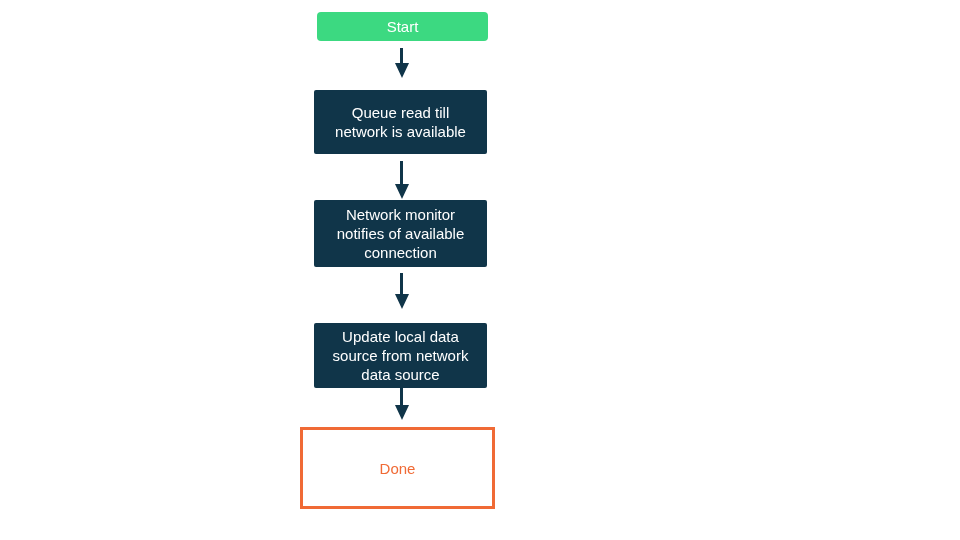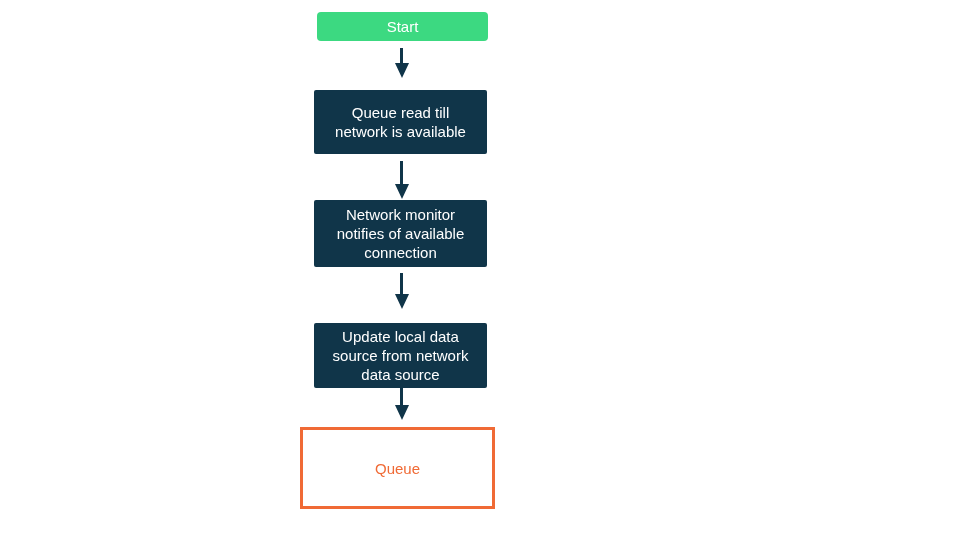--- a/index.html
+++ b/index.html
@@ -116,16 +116,16 @@
 source from network
 data source</span>
   </div>
 
   <div class="arrow arrow-4">
     <div class="arrow-shaft"></div>
     <div class="arrow-head"></div>
   </div>
 
   <div class="node node-done">
-    <span class="node-label">Queue</span>
+    <span class="node-label">Done</span>
   </div>
 
 </div>
 
 </body></html>

